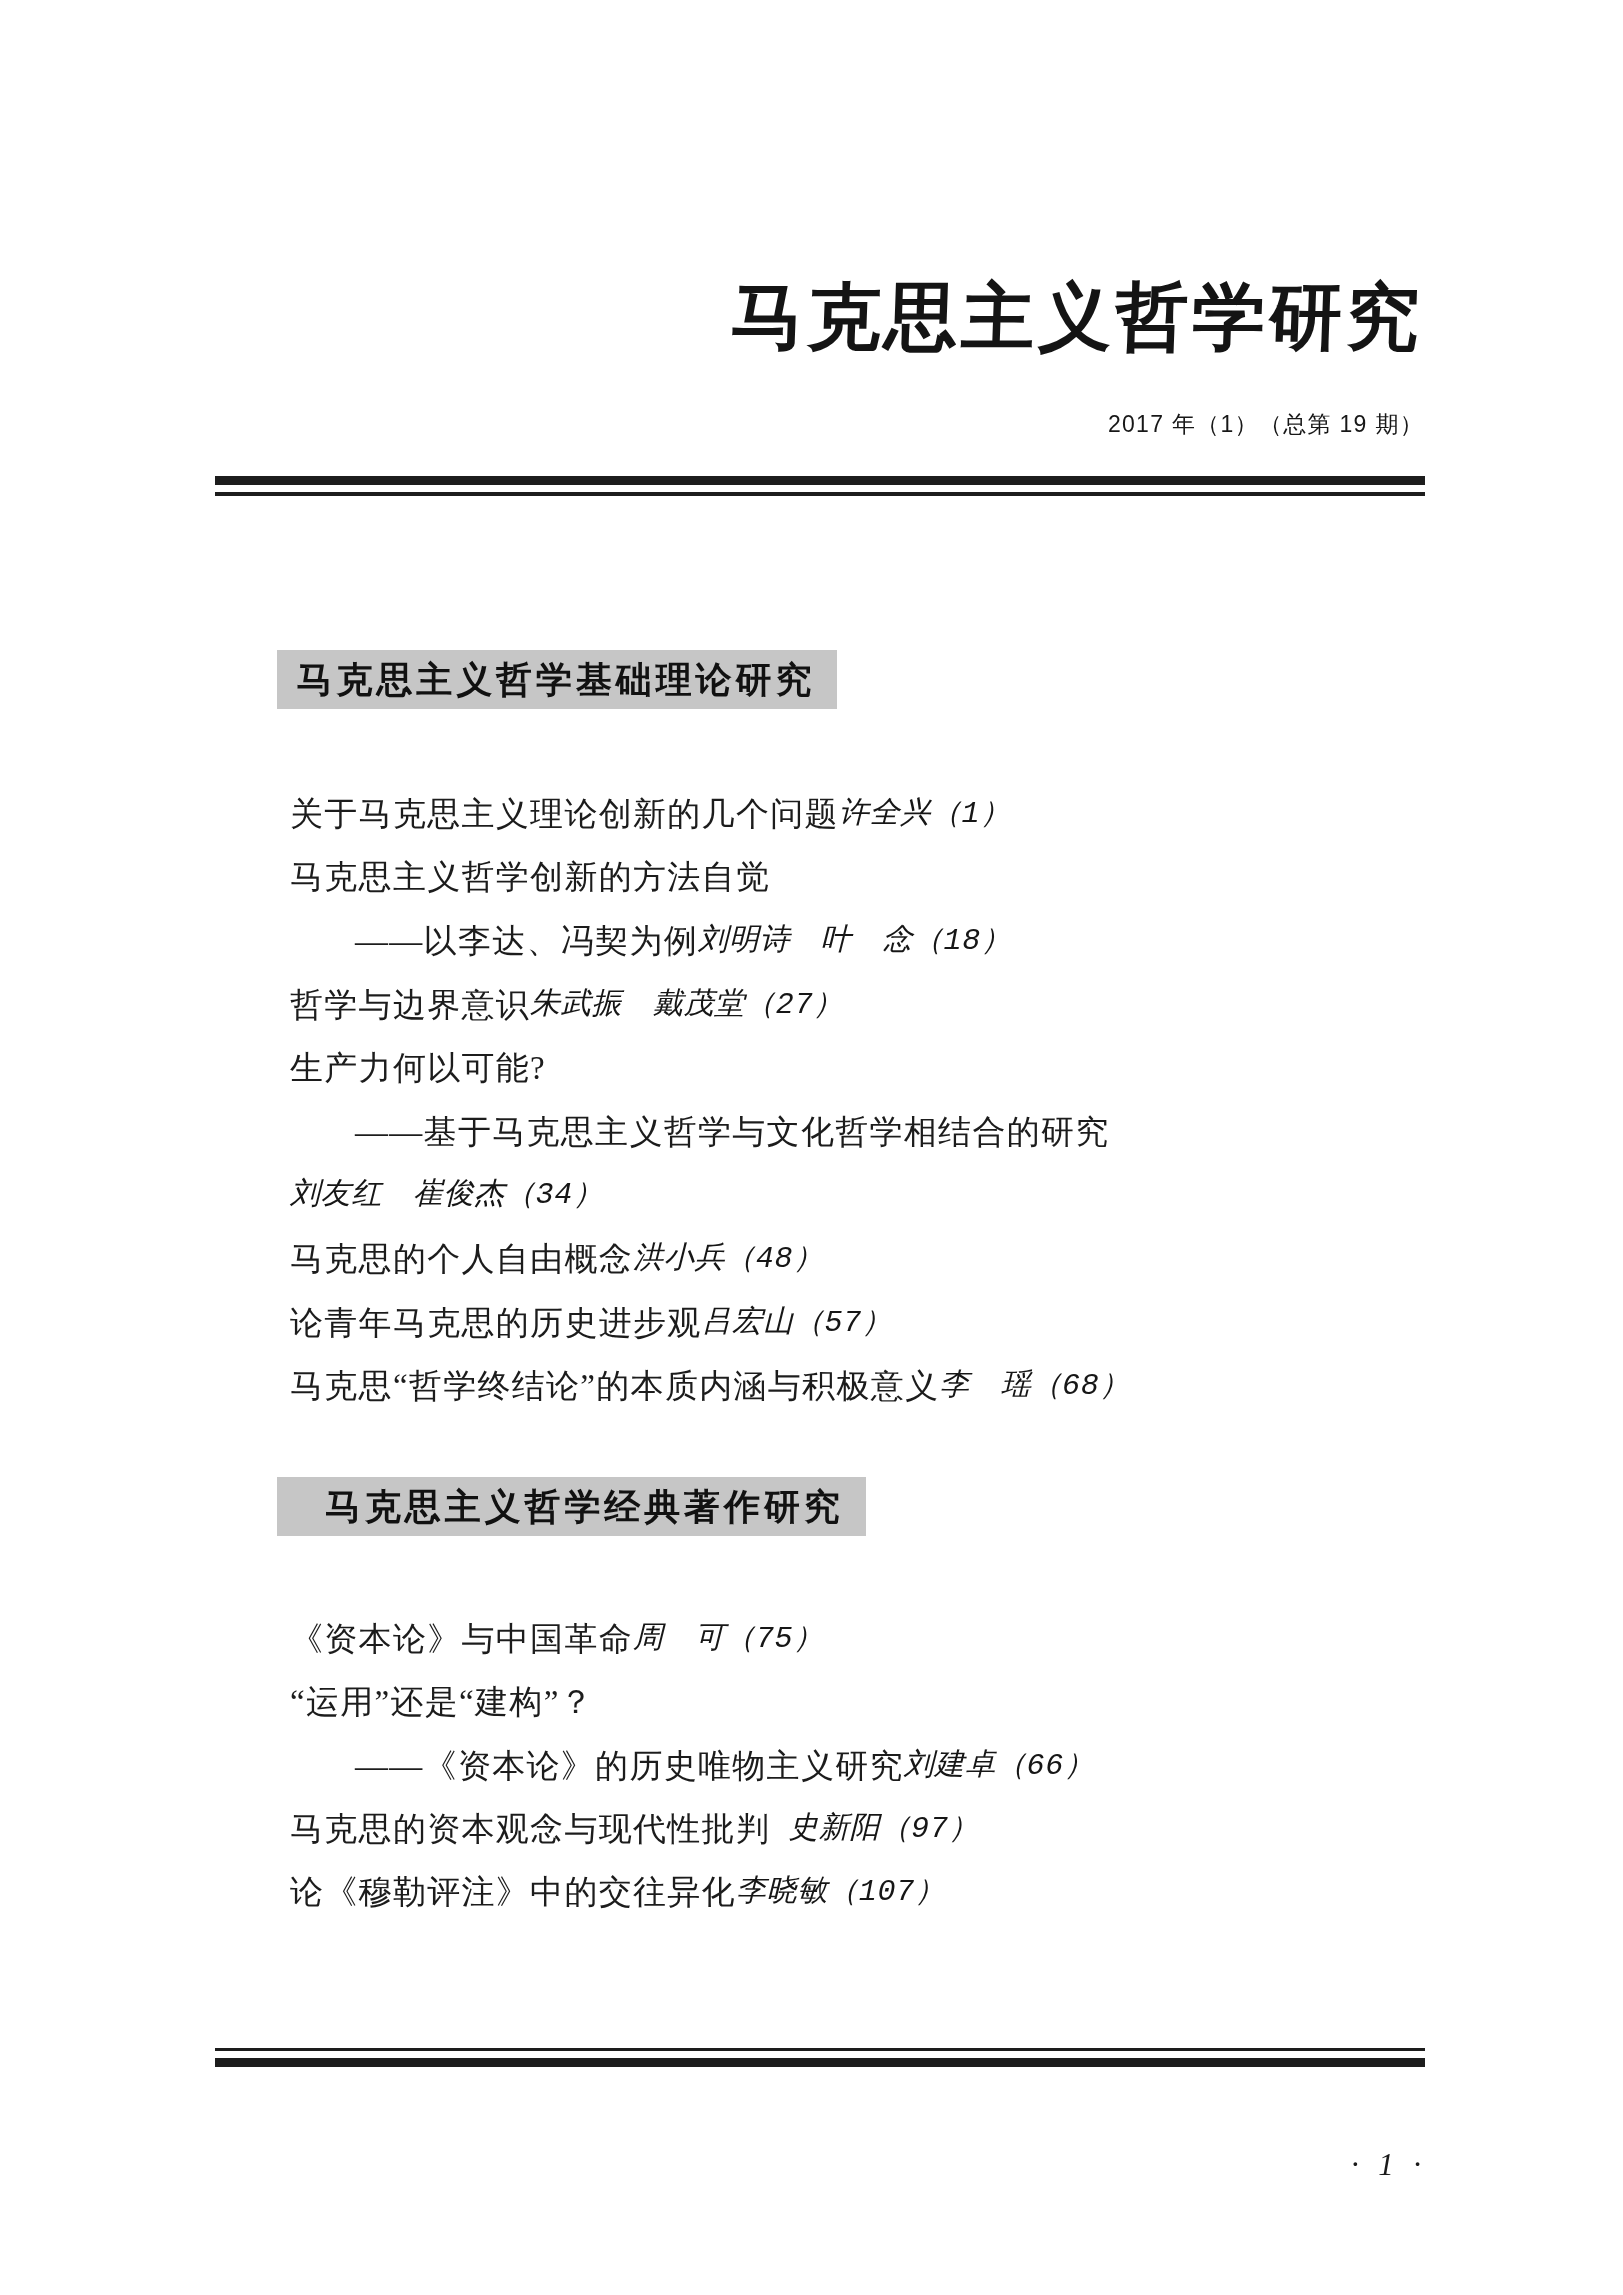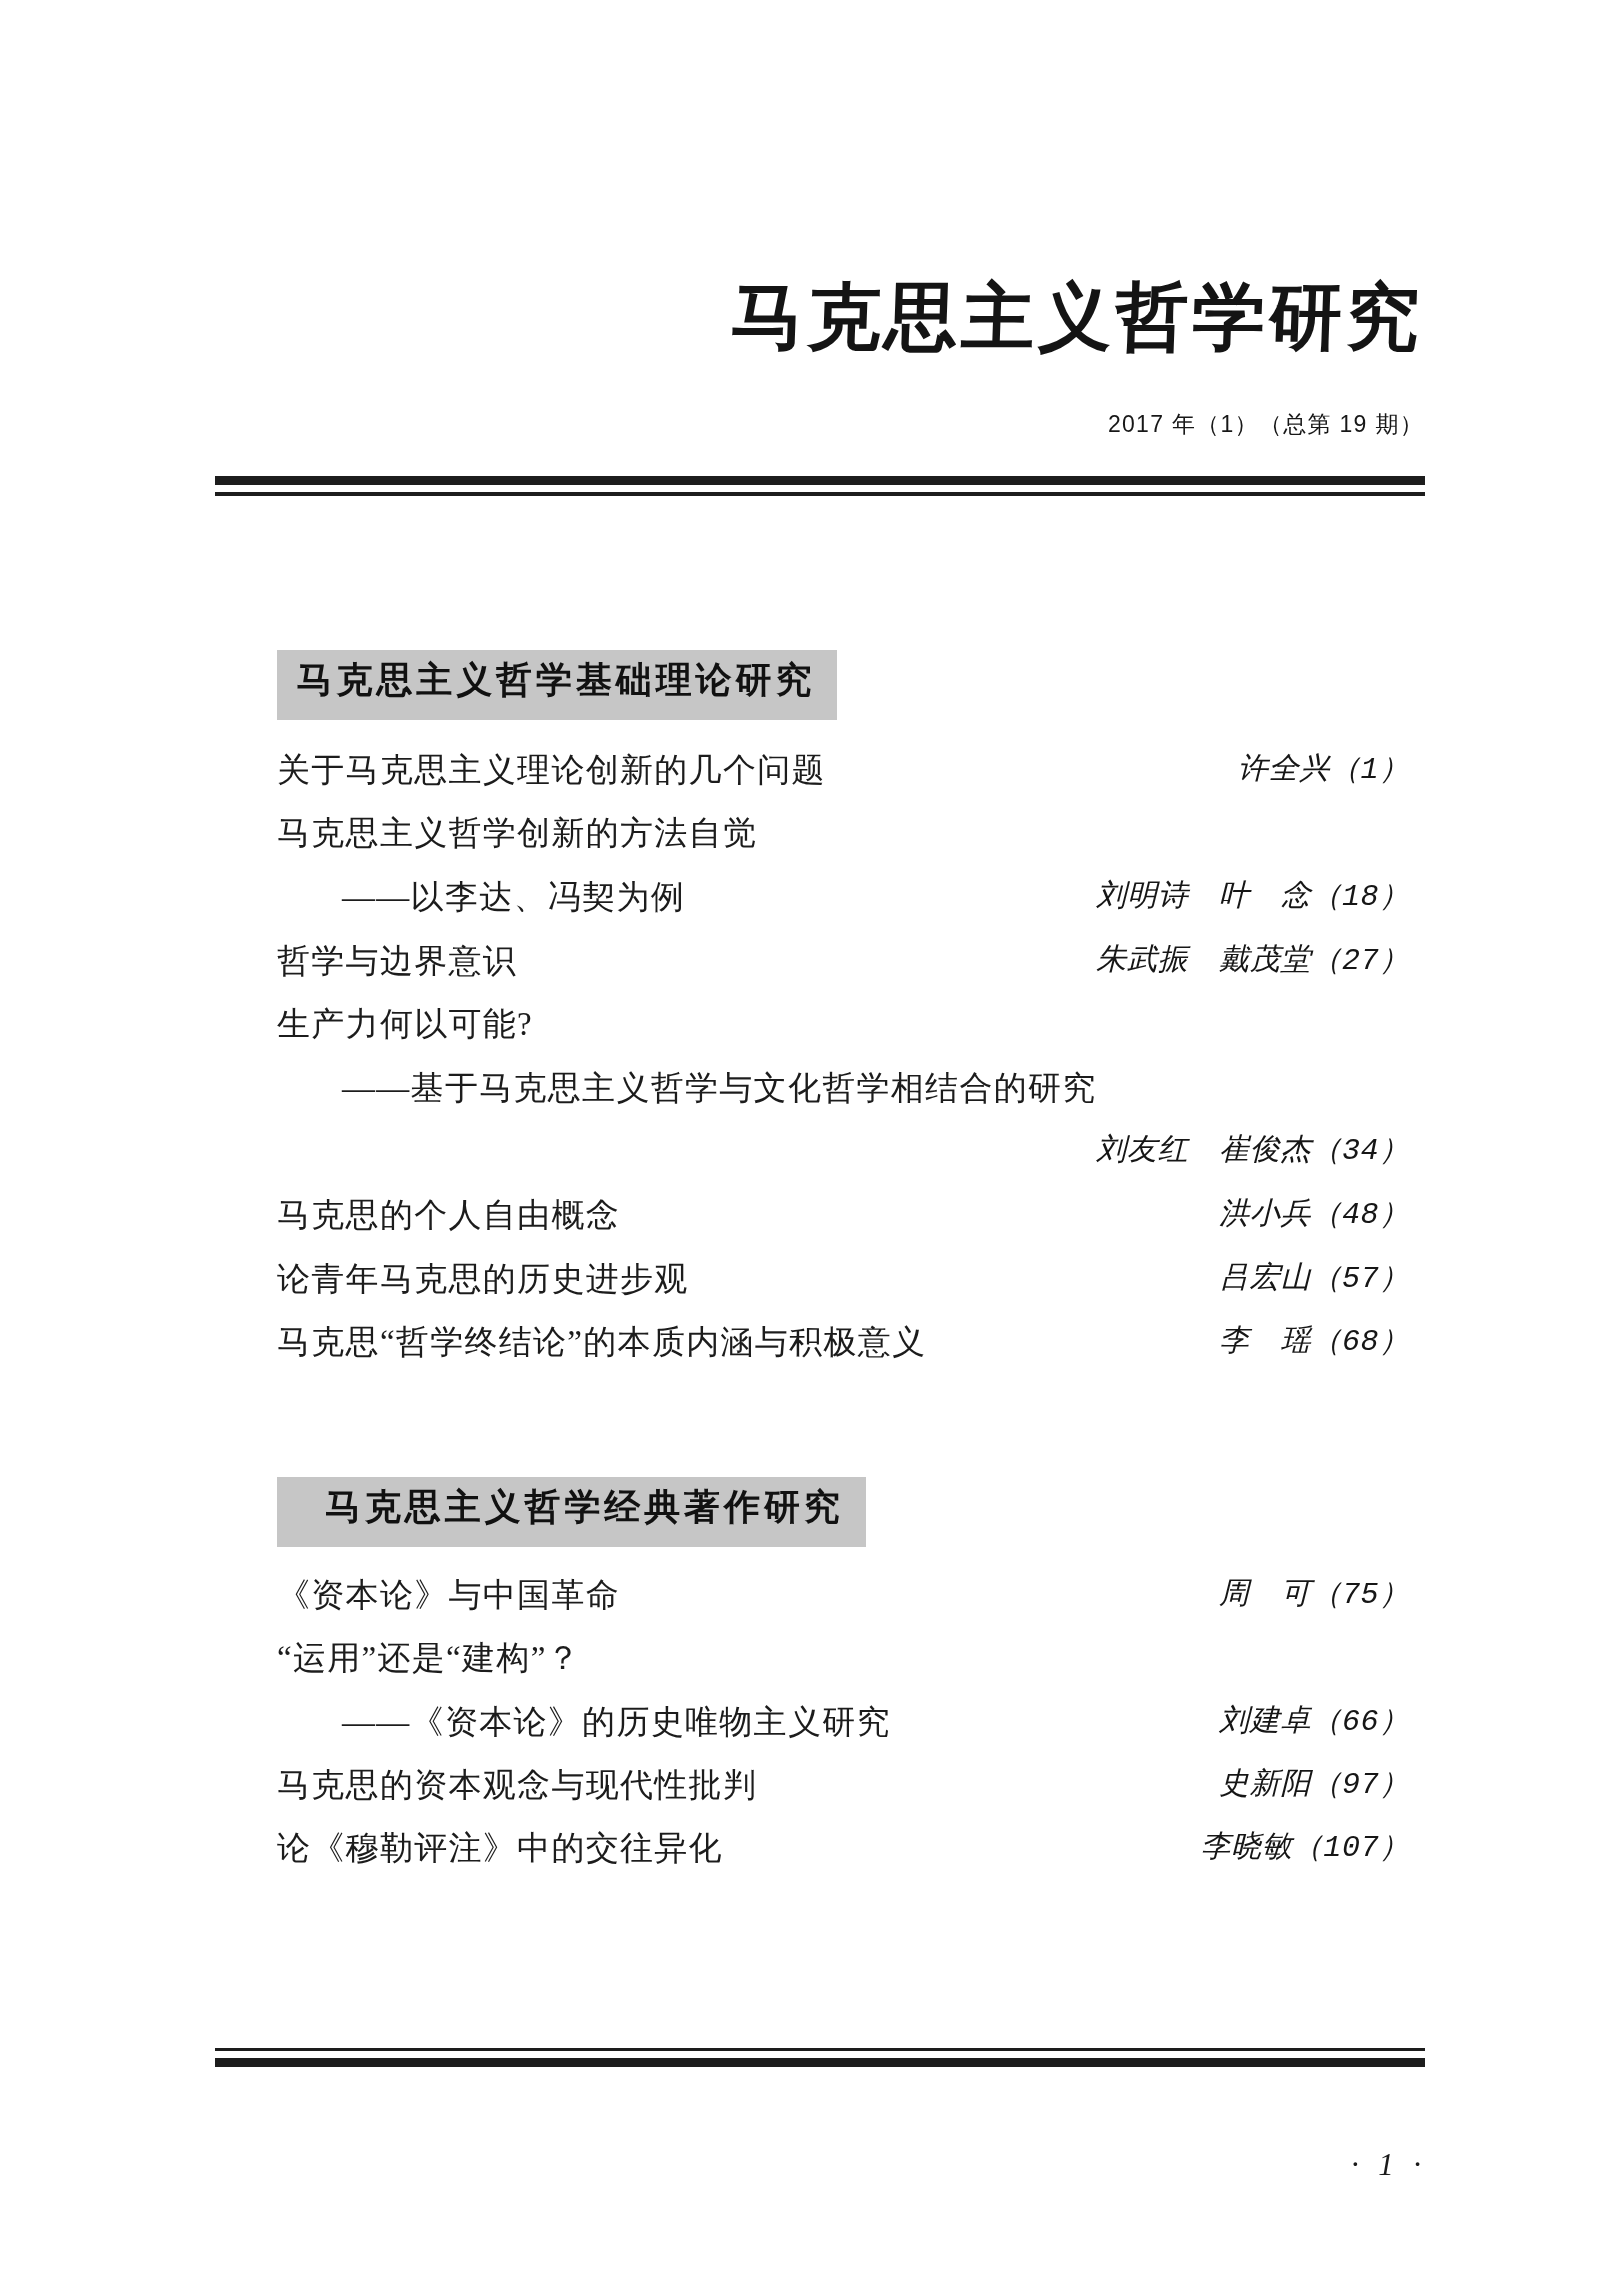--- a/index.html
+++ b/index.html
@@ -62,44 +62,44 @@
   .bar { width: 100%; }
   .bar.thick { height: 9.2px; background: #1d1d1d; }
   .bar.thin  { height: 3.3px;  background: #1d1d1d; }
   .rule-top .bar.thick { margin-bottom: 7.2px; }
   .rule-bottom .bar.thin { margin-bottom: 6.5px; }
 
   
   .section-header {
     position: absolute;
     left: 277px;
-    height: 70px;
+    height: 59px;
     line-height: 59px;
     background: #c6c6c6;
     padding: 0 22px 0 19.6px;
     font-family: "Liberation Sans", "DejaVu Sans", sans-serif;
     font-weight: 700;
     font-size: 36px;
     letter-spacing: 3.9px;
     color: #111111;
     white-space: nowrap;
   }
   .sh1 { top: 650px; }
   .sh2 { top: 1477px; padding-left: 48px; }
 
   
   .row {
     position: absolute;
-    left: 277px;
+    left: 290px;
     width: 1133px;
     height: 41px;
     line-height: 41px;
     display: flex;
-    justify-content: space-between;
     white-space: nowrap;
+    margin-top: 44px;
   }
   .row .t {
     font-family: "Liberation Serif", "DejaVu Serif", serif;
     font-size: 33px;
     letter-spacing: 1.3px;
     color: #1c1c1c;
   }
   .row .a {
     font-family: Liberation Mono, monospace;
     font-style: italic;

